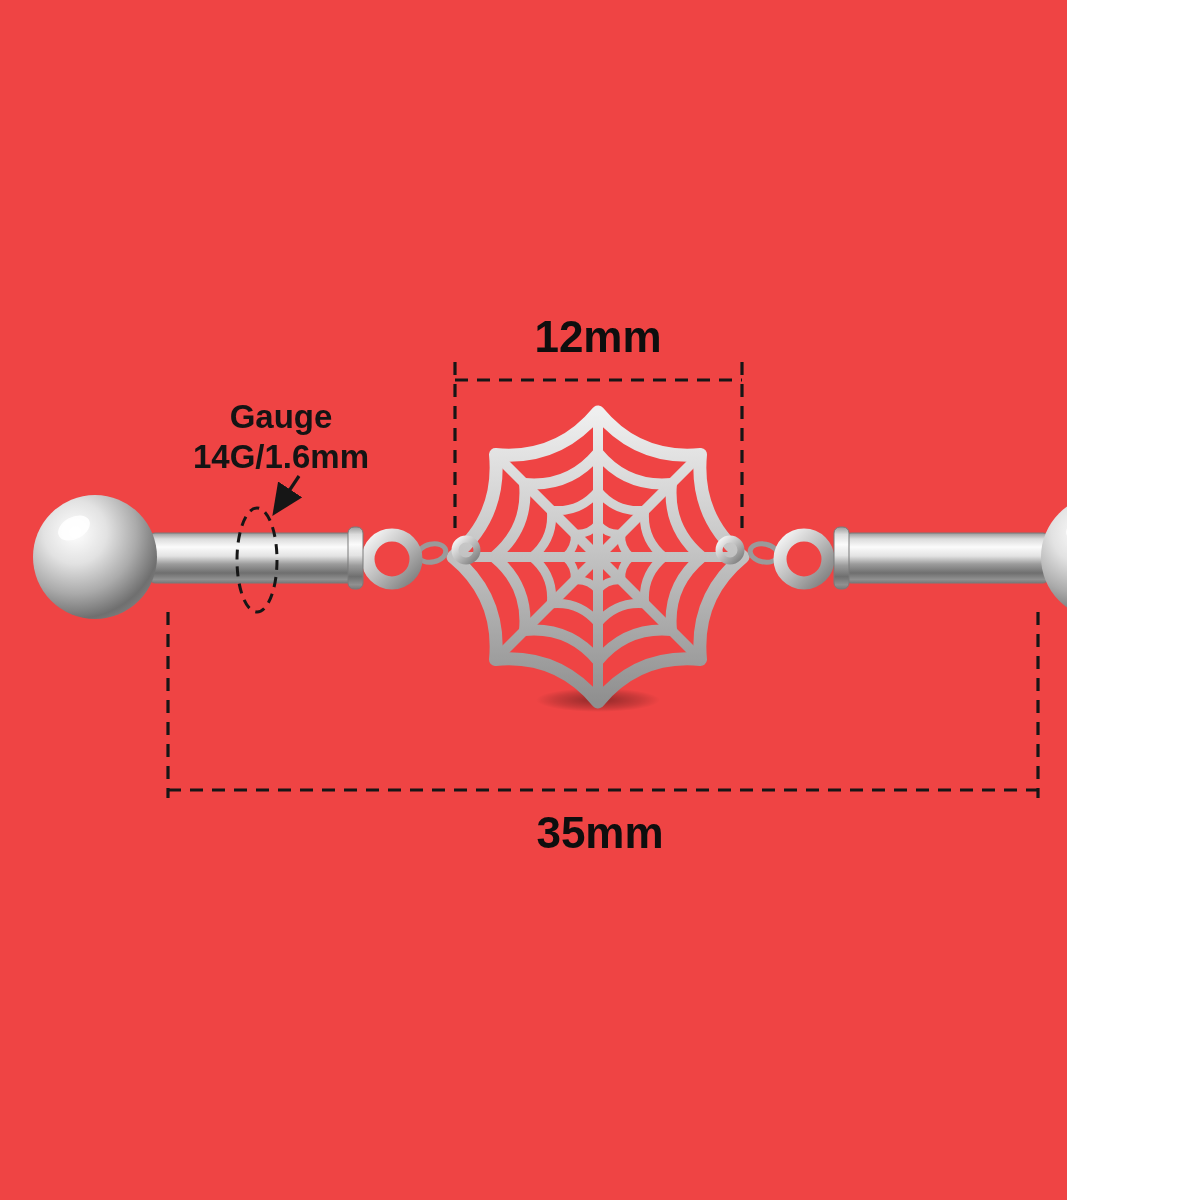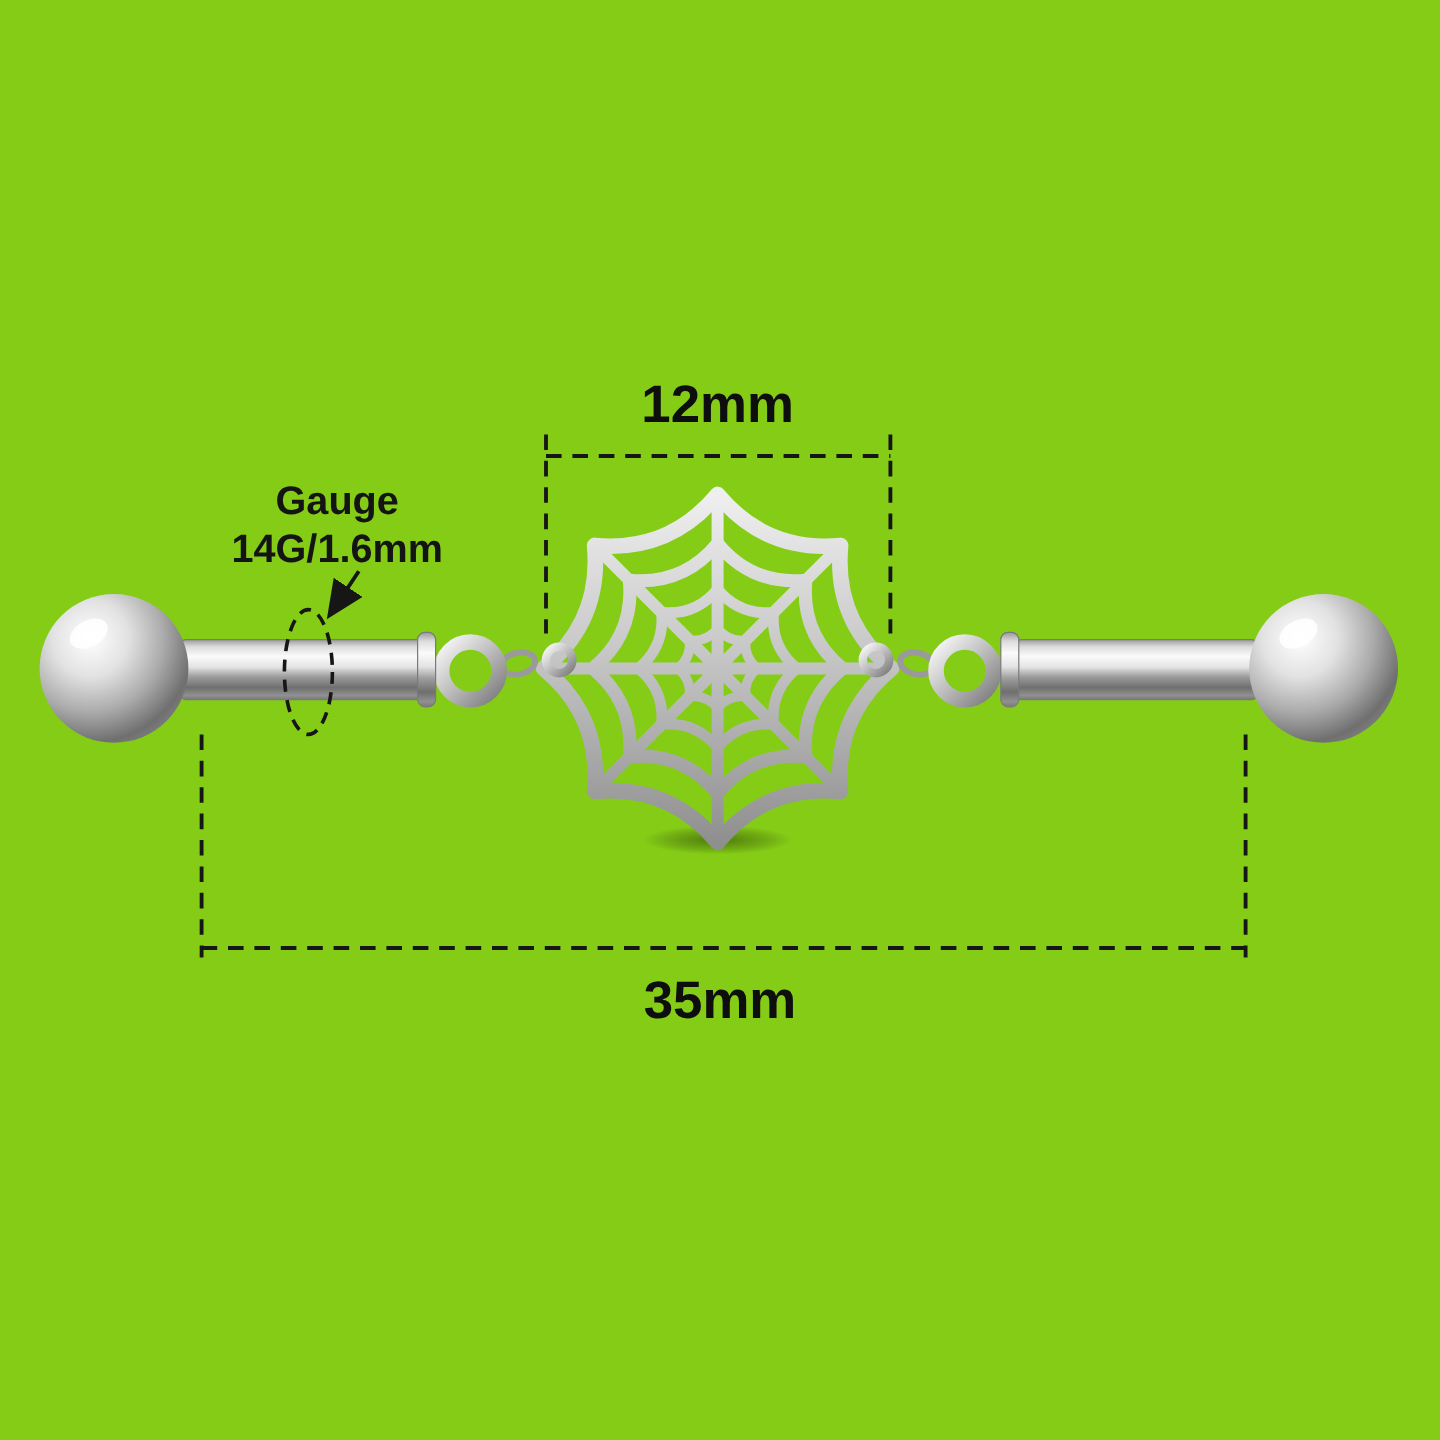--- a/index.html
+++ b/index.html
@@ -3,23 +3,23 @@
 <meta charset="utf-8">
 <style>
   html, body {
     margin: 0;
     padding: 0;
     background: #ffffff;
     font-family: "Liberation Sans", sans-serif;
   }
   #stage {
     position: relative;
-    width: 1200px;
+    width: 1067px;
     height: 1200px;
-    background: #84cc16;
+    background: #ef4444;
     overflow: hidden;
     text-align: right;
   }
   svg { display: block; }
   .dim-line {
     stroke: #161616;
     stroke-width: 3.2;
     stroke-dasharray: 13 9;
     fill: none;
   }

